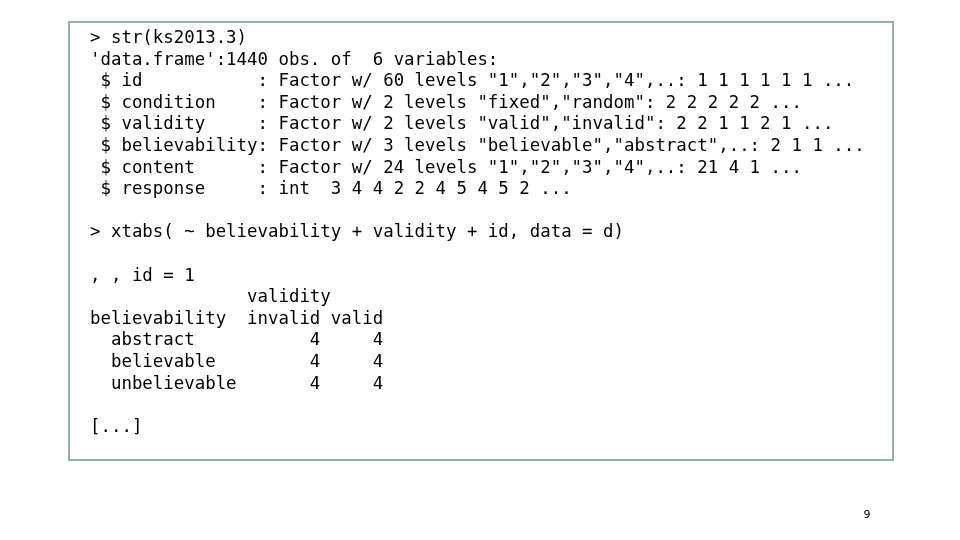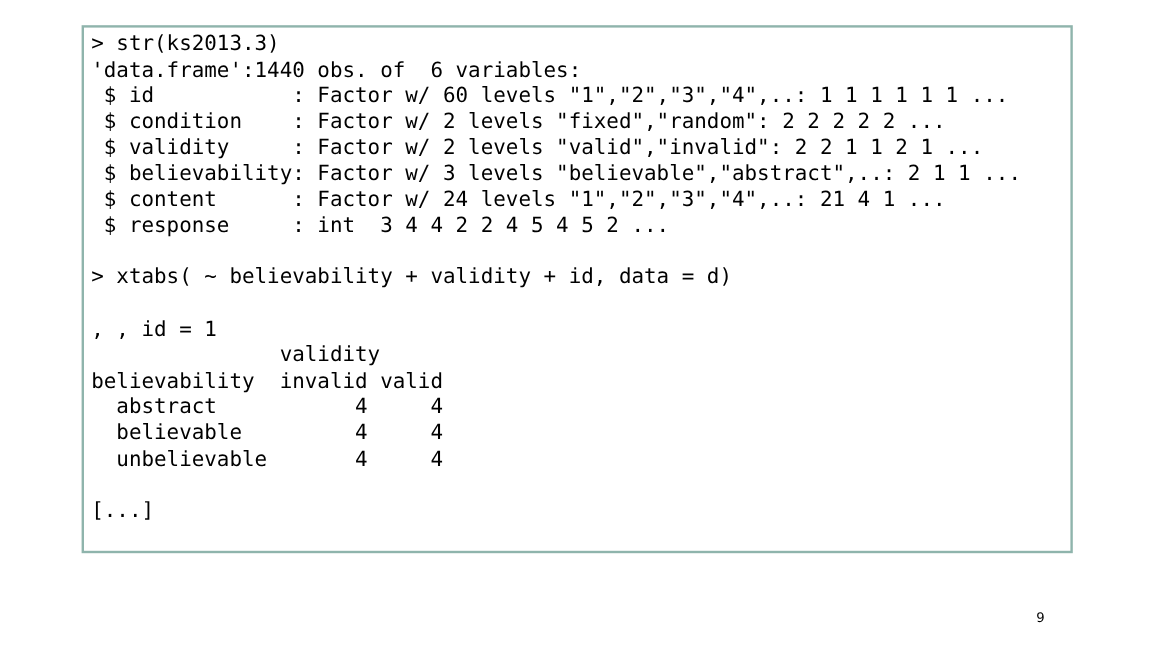--- a/index.html
+++ b/index.html
@@ -21,21 +21,21 @@
     top: 21px;
     width: 826px;
     height: 440px;
     border: 2px solid #8fb4ac;
     background: #ffffff;
     box-sizing: border-box;
     overflow: hidden;
   }
   #console-output {
     position: absolute;
-    left: 6px;
+    left: 20px;
     top: 4px;
     margin: 0;
     padding: 0;
     font-family: "DejaVu Sans Mono", "Liberation Mono", monospace;
     font-size: 17.4px;
     line-height: 21.6px;
     color: #000000;
     white-space: pre;
     letter-spacing: 0px;
     font-weight: 400;

